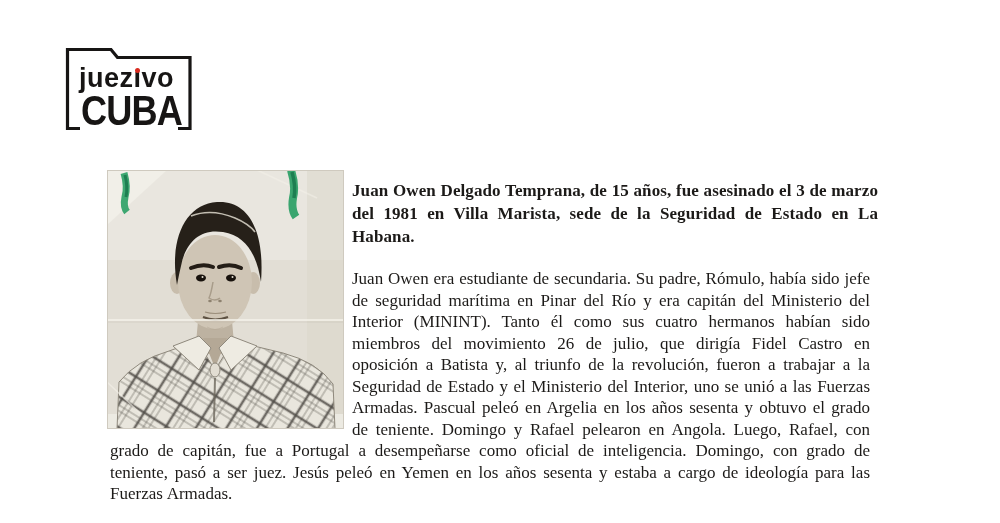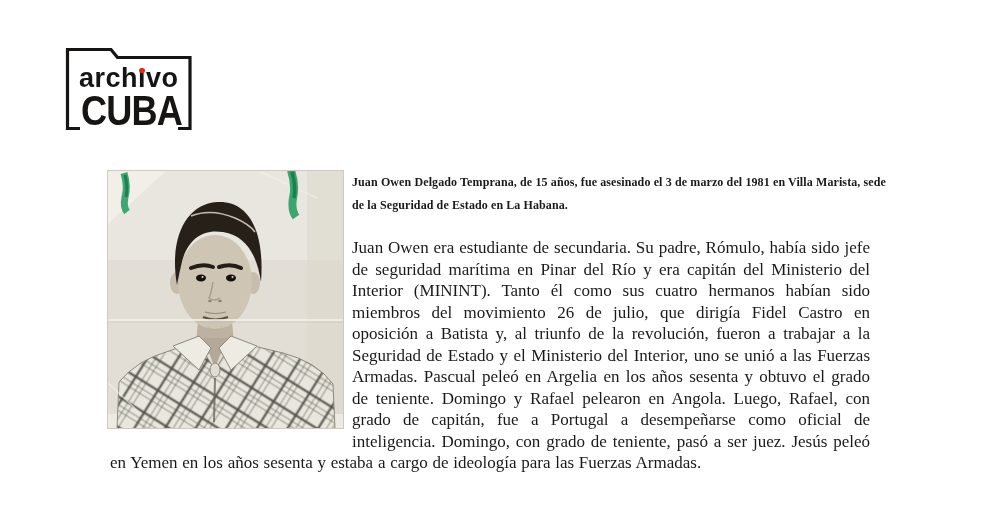--- a/index.html
+++ b/index.html
@@ -18,33 +18,33 @@
   .logo-cuba{position:absolute;left:17px;top:53px;
              font:700 43px/1 "Liberation Sans",sans-serif;
              letter-spacing:-1px;transform:scaleX(.84);transform-origin:left top;
              color:#171514;}
 
   
   .content{position:absolute;left:110px;top:171px;width:776px;
            text-align:justify;}
   .photo{float:left;width:237px;height:259px;margin:-1px 8px 3px -3px;padding:0;}
   .photo svg{display:block;}
-  .heading{margin:0;font-size:12px;line-height:23px;font-weight:700;letter-spacing:.1px;}
+  .heading{margin:8px;font-size:17px;line-height:23px;font-weight:700;letter-spacing:.1px;}
   .bodytext{margin:20px 16px 0 0;font-size:17px;line-height:21.5px;word-spacing:.5px;}
 </style>
 </head>
 <body>
 
 <div class="page">
 
   <header class="logo">
     <svg class="folder" width="134" height="102" viewBox="0 0 134 102" aria-hidden="true">
       <path d="M16,92.5 H3.5 V13.5 H47 L53.5,21.5 H126 V92.5 H114" fill="none" stroke="#171514" stroke-width="3.2"></path>
     </svg>
-    <div class="logo-archivo"><span>arch</span><span class="iwrap"><span>ı</span><i class="tittle"></i></span><span>vo</span></div>
+    <div class="logo-archivo"><span>juez</span><span class="iwrap"><span>ı</span><i class="tittle"></i></span><span>vo</span></div>
     <div class="logo-cuba">CUBA</div>
   </header>
 
   <article class="content">
 
     <figure class="photo">
       <svg width="237" height="259" viewBox="0 0 237 259" aria-hidden="true">
         <defs>
           <pattern id="plaid" width="26" height="26" patternUnits="userSpaceOnUse" patternTransform="rotate(32)">
             <rect width="26" height="26" fill="#e9e6dd"></rect>

